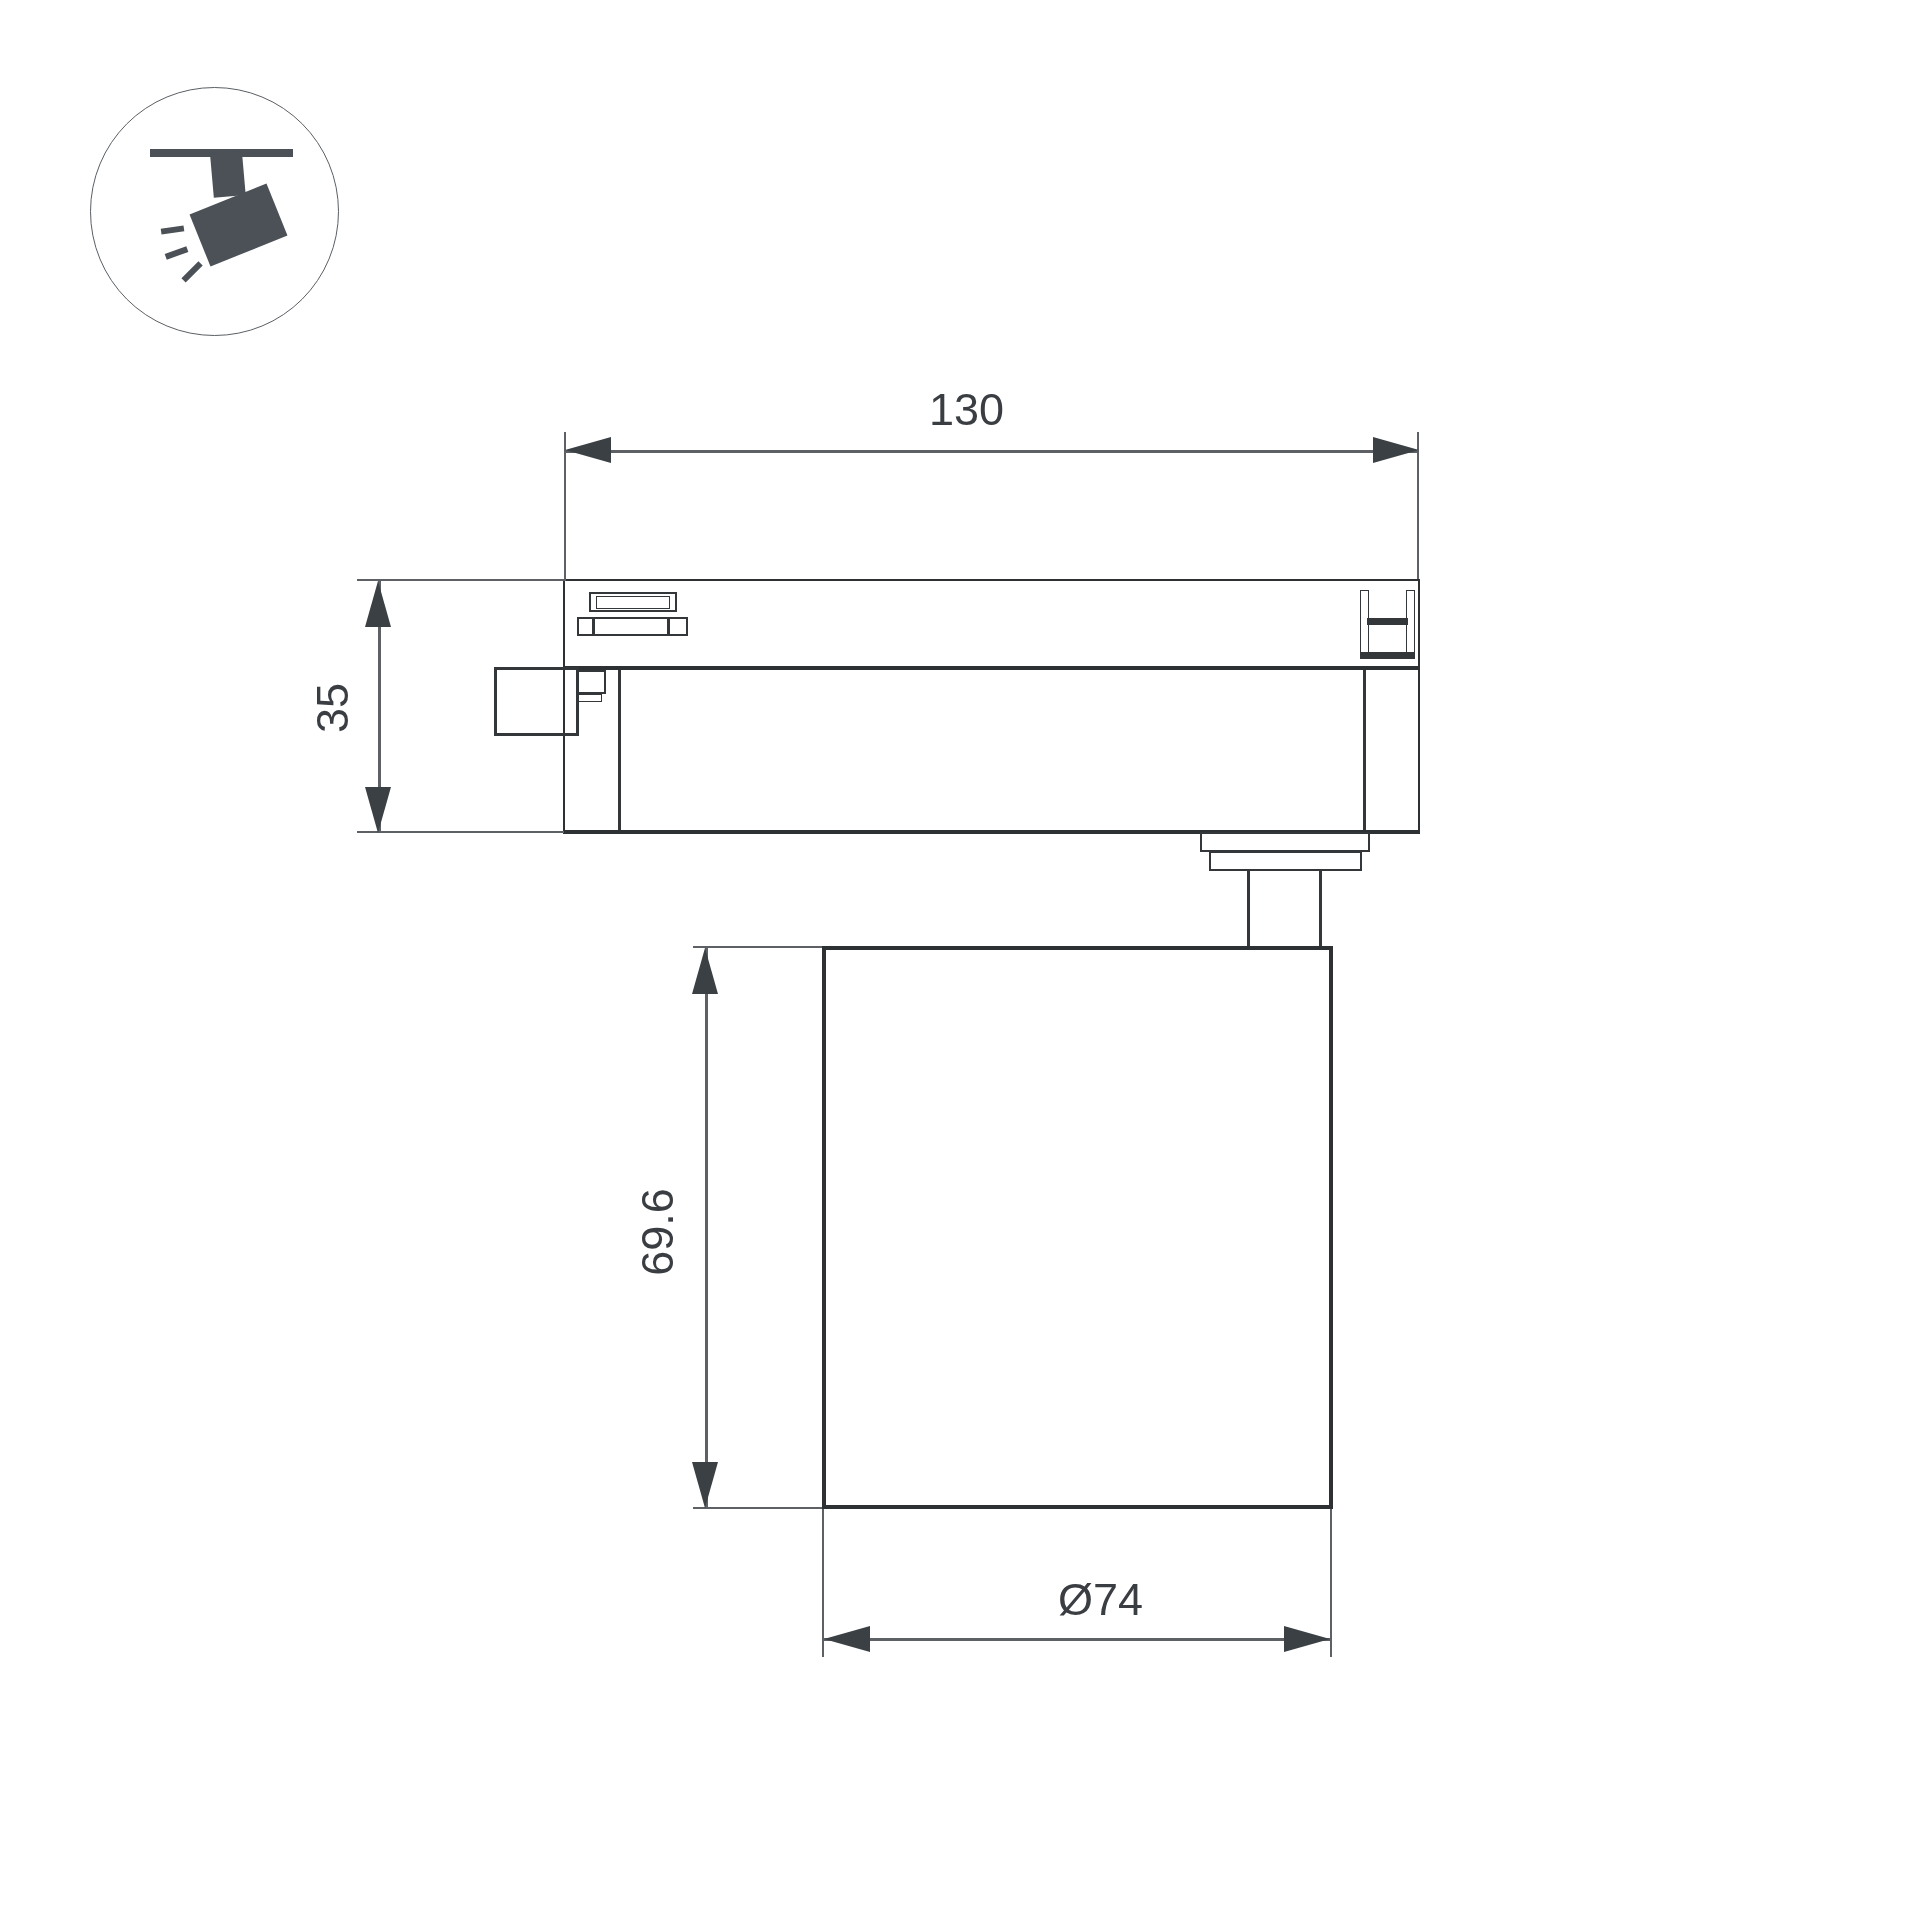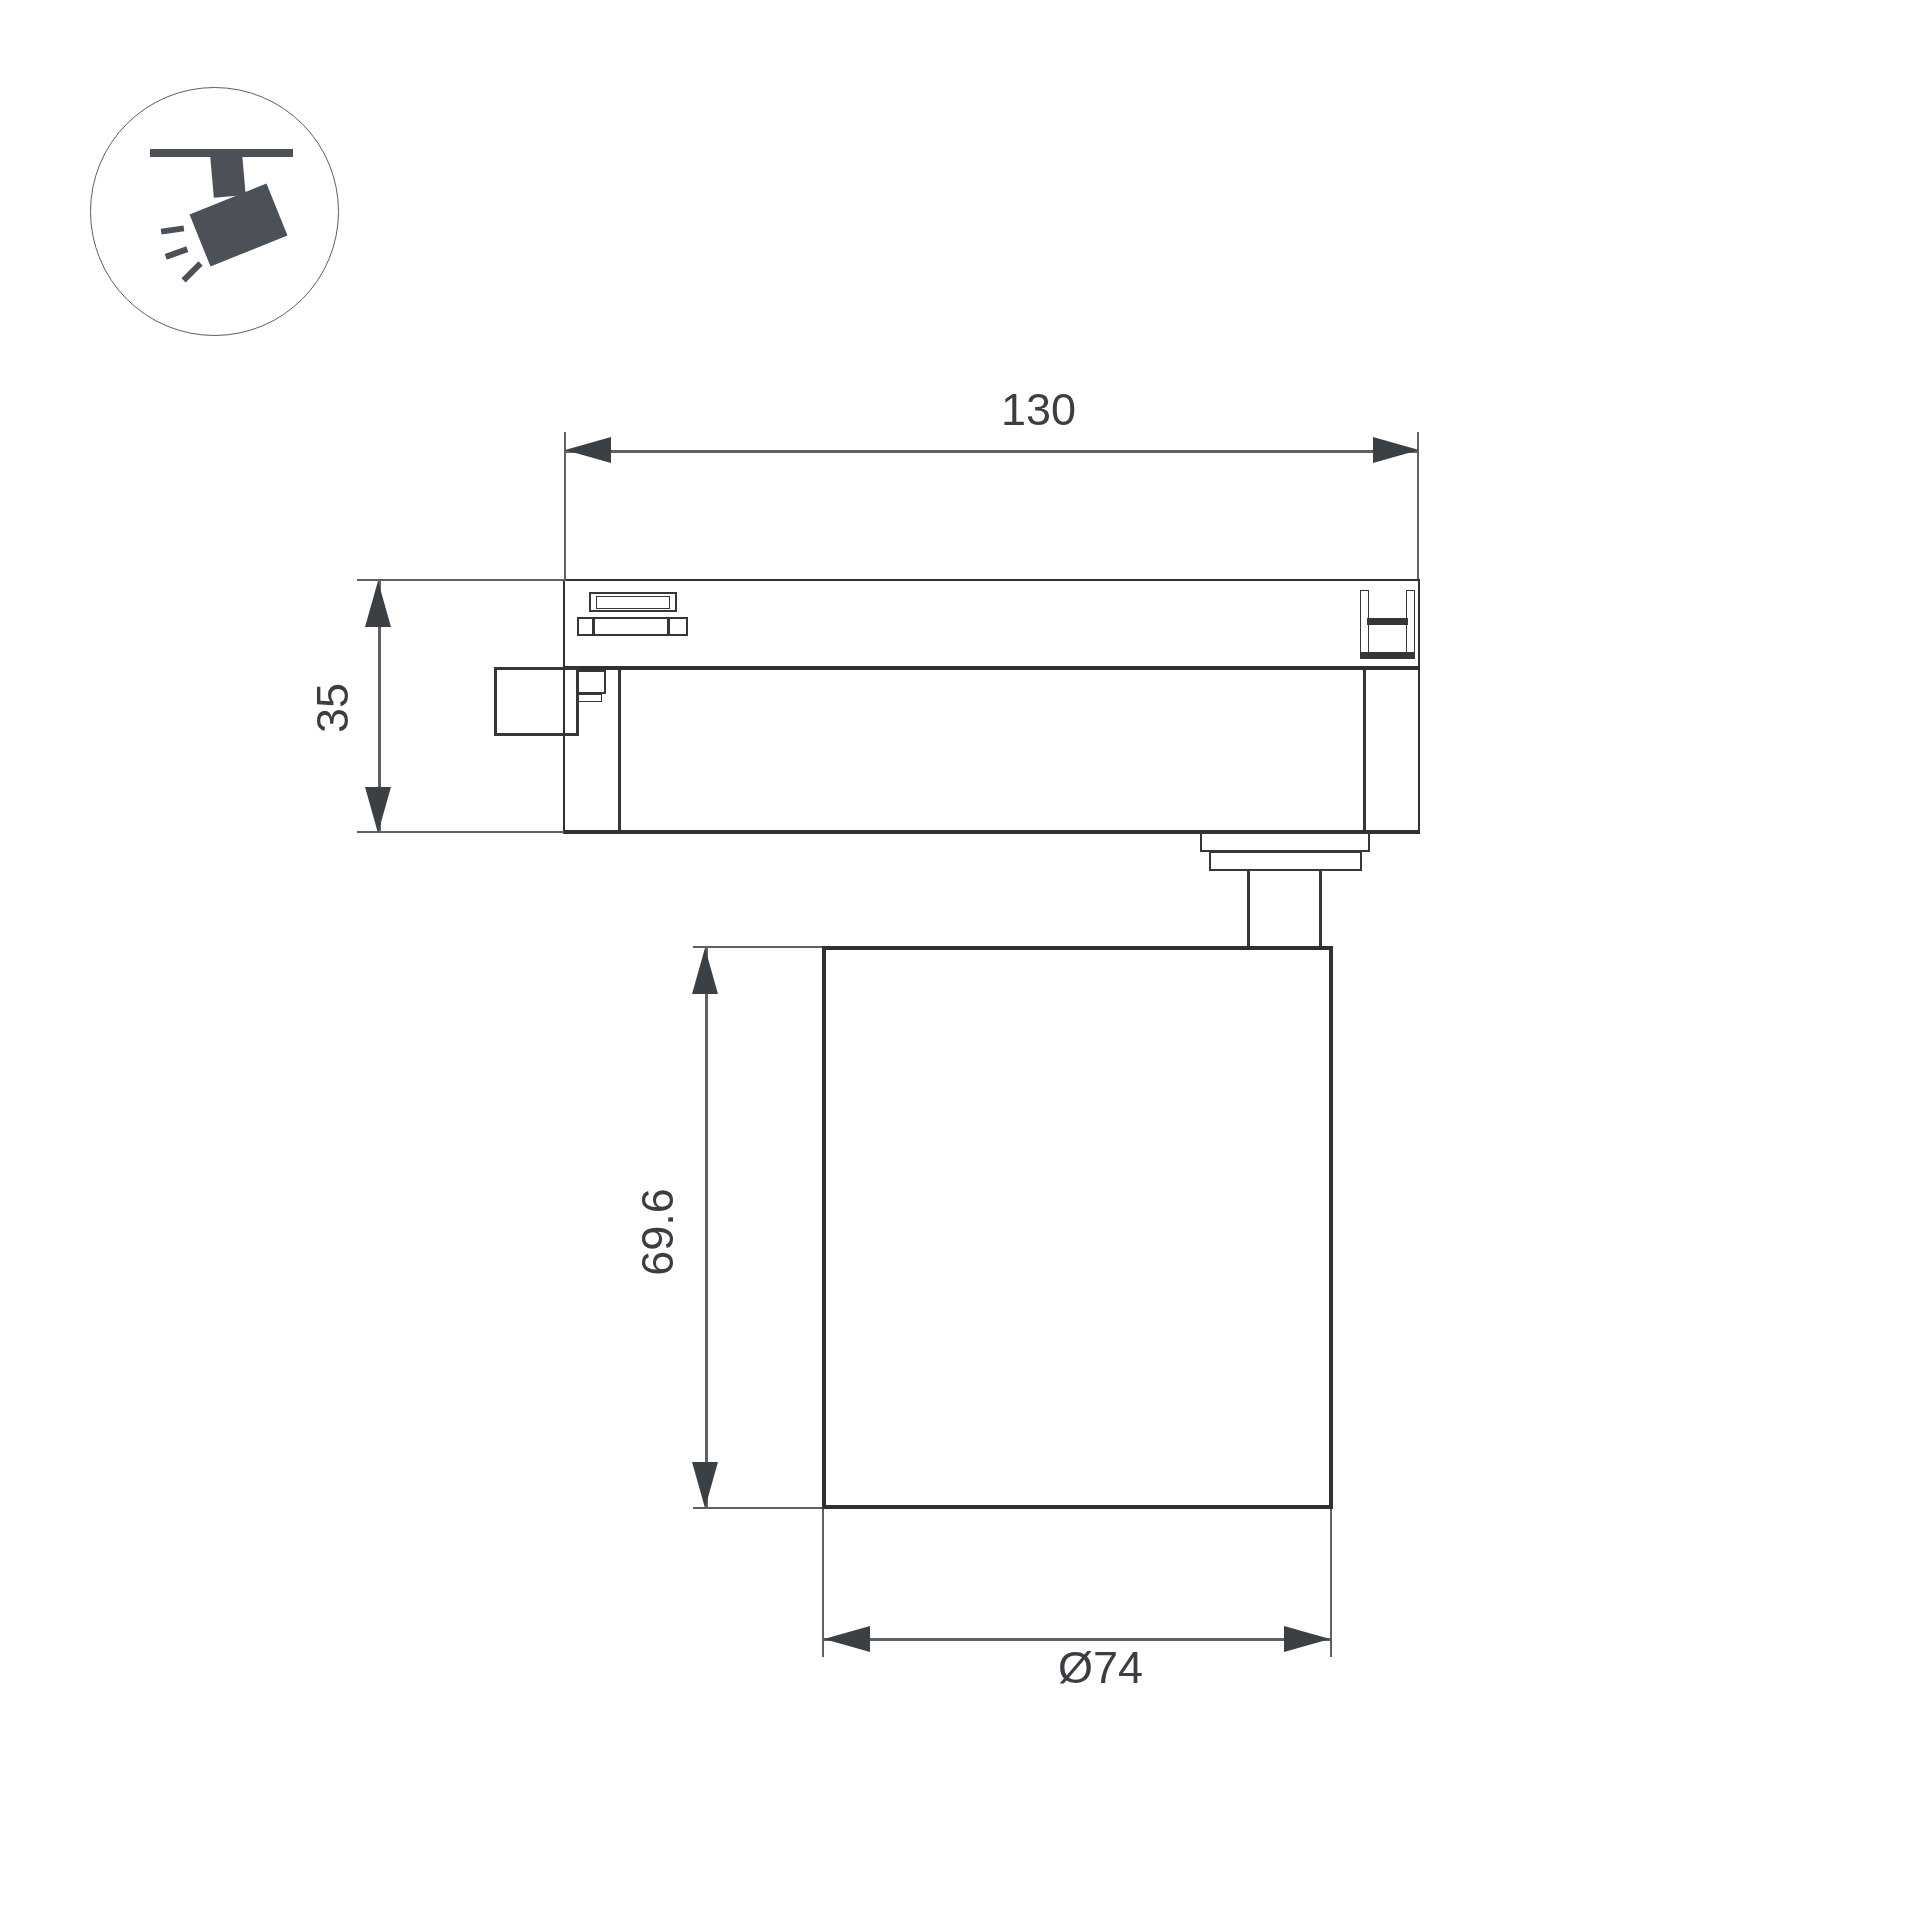--- a/index.html
+++ b/index.html
@@ -67,37 +67,37 @@
   <div class="solid" style="left:1247px;top:869px;width:2.9px;height:79px;"></div>
   <div class="solid" style="left:1319px;top:869px;width:2.9px;height:79px;"></div>
 
   <div class="outl" style="left:822px;top:946px;width:511px;height:563px;border-width:4.8px;border-color:var(--thick-line);"></div>
 
   <div class="ln" style="left:564px;top:432px;width:1.9px;height:149px;"></div>
   <div class="ln" style="left:1417px;top:432px;width:1.9px;height:147px;"></div>
   <div class="ln" style="left:565px;top:450px;width:854px;height:2.9px;"></div>
   <div class="ar l" style="left:565px;top:437px;"></div>
   <div class="ar r" style="left:1373px;top:437px;"></div>
-  <div class="lbl" style="left:942px;top:386px;">130</div>
+  <div class="lbl" style="left:870px;top:386px;">130</div>
 
   <div class="ln" style="left:357px;top:579px;width:207px;height:1.9px;"></div>
   <div class="ln" style="left:357px;top:831px;width:207px;height:1.9px;"></div>
   <div class="ln" style="left:378px;top:581px;width:2.9px;height:252px;"></div>
   <div class="ar u" style="left:365px;top:581px;"></div>
   <div class="ar d" style="left:365px;top:787px;"></div>
   <div class="lbl rot" style="left:236px;top:684px;">35</div>
 
   <div class="ln" style="left:693px;top:946px;width:129px;height:1.9px;"></div>
   <div class="ln" style="left:693px;top:1507px;width:129px;height:1.9px;"></div>
   <div class="ln" style="left:705px;top:948px;width:2.9px;height:560px;"></div>
   <div class="ar u" style="left:692px;top:948px;"></div>
   <div class="ar d" style="left:692px;top:1462px;"></div>
   <div class="lbl rot" style="left:561px;top:1208px;">69.6</div>
 
   <div class="ln" style="left:822px;top:1509px;width:1.9px;height:148px;"></div>
   <div class="ln" style="left:1330px;top:1509px;width:1.9px;height:148px;"></div>
   <div class="ln" style="left:824px;top:1638px;width:507px;height:2.9px;"></div>
   <div class="ar l" style="left:824px;top:1626px;"></div>
   <div class="ar r" style="left:1284px;top:1626px;"></div>
-  <div class="lbl" style="left:1004px;top:1644px;">Ø74</div>
+  <div class="lbl" style="left:1004px;top:1576px;">Ø74</div>
 
 </div>
 
 
 </body></html>

